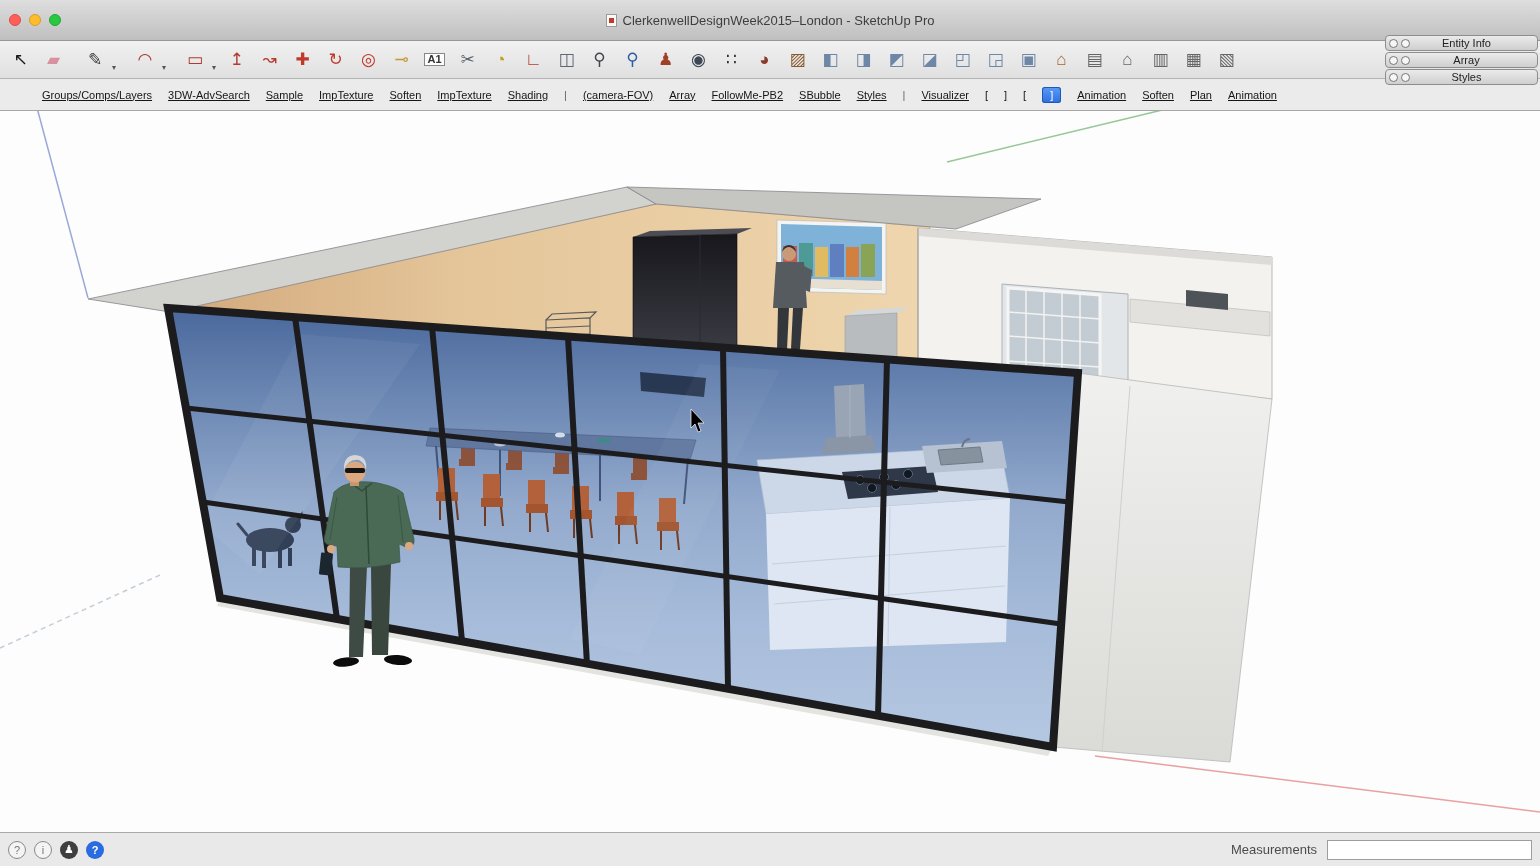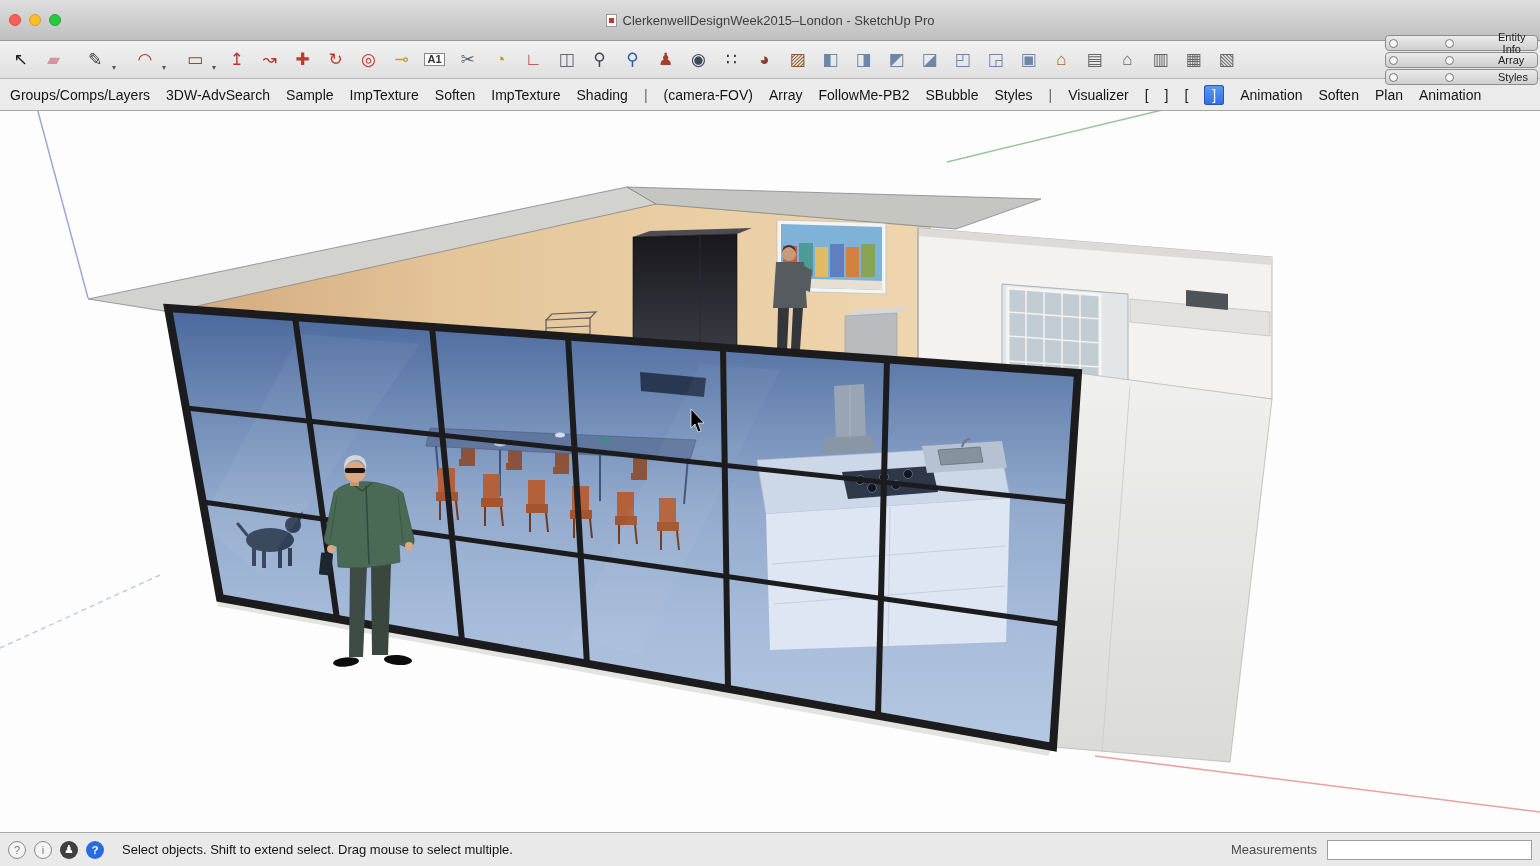--- a/index.html
+++ b/index.html
@@ -26,28 +26,28 @@
   .tool{width:33px;height:30px;display:flex;align-items:center;justify-content:center;
         position:relative;border-radius:4px;flex:0 0 auto;}
   .tool.with-caret{width:50px;}
   .tool .glyph{font-size:17px;line-height:1;}
   .tool .glyph.small{font-size:11px;font-weight:bold;border:1px solid #888;padding:0 2px;background:#fdfdfd;}
   .tool .caret{position:absolute;right:4px;bottom:3px;font-size:8px;color:#555;}
 
   
   .trays{position:absolute;top:35px;right:2px;width:153px;z-index:70;}
   .tray{height:16px;background:linear-gradient(#ebebeb,#cfcfcf);border:1px solid #8d8d8d;border-radius:4px;
-        margin-bottom:1px;display:flex;align-items:center;font-size:11px;color:#222;gap:44px;}
+        margin-bottom:1px;display:flex;align-items:center;font-size:11px;color:#222;}
   .tray .knob{width:9px;height:9px;border:1.5px solid #777;border-radius:50%;background:#f6f6f6;
               margin-left:3px;flex:0 0 auto;}
   .tray .label{flex:1;text-align:center;padding-right:14px;}
 
   
   .tabbar{height:32px;background:#ebebeb;border-bottom:1px solid #a6a6a6;display:flex;align-items:center;
-          font-size:14px;color:#151515;padding-left:10px;position:relative;z-index:50;}
+          font-size:11px;color:#151515;padding-left:42px;position:relative;z-index:50;text-decoration:underline;}
   .tab{margin-right:16px;white-space:nowrap;flex:0 0 auto;}
   .tab.sep{color:#666;}
   .tab.active{background:linear-gradient(#5b9bf8,#2e6fe0);color:#fff;border-radius:3px;
               padding:2px 8px;box-shadow:inset 0 0 0 1px #2257b8;}
 
   
   .viewport{position:absolute;top:94px;left:0;width:1540px;height:738px;background:#fdfdfd;overflow:hidden;}
   .viewport svg{display:block;}
 
   
@@ -476,16 +476,15 @@
 
   <polygon points="691,315 691,334 695,330 698,338 701,337 698,329 704,329" fill="#000" stroke="#fff" stroke-width="0.7"></polygon>
 </svg>
 </div>
 
 <div class="statusbar" id="statusbar">
   <span class="sicon outline">?</span>
     <span class="sicon outline">i</span>
     <span class="sicon dark">♟</span>
     <span class="sicon blue">?</span>
-    <span class="hint">Select objects. Shift to extend select. Drag mouse to select multiple.</span>
   <span class="measure-label">Measurements</span>
   <input class="measure-input" value="" style="">
 </div>
 
 </body></html>

